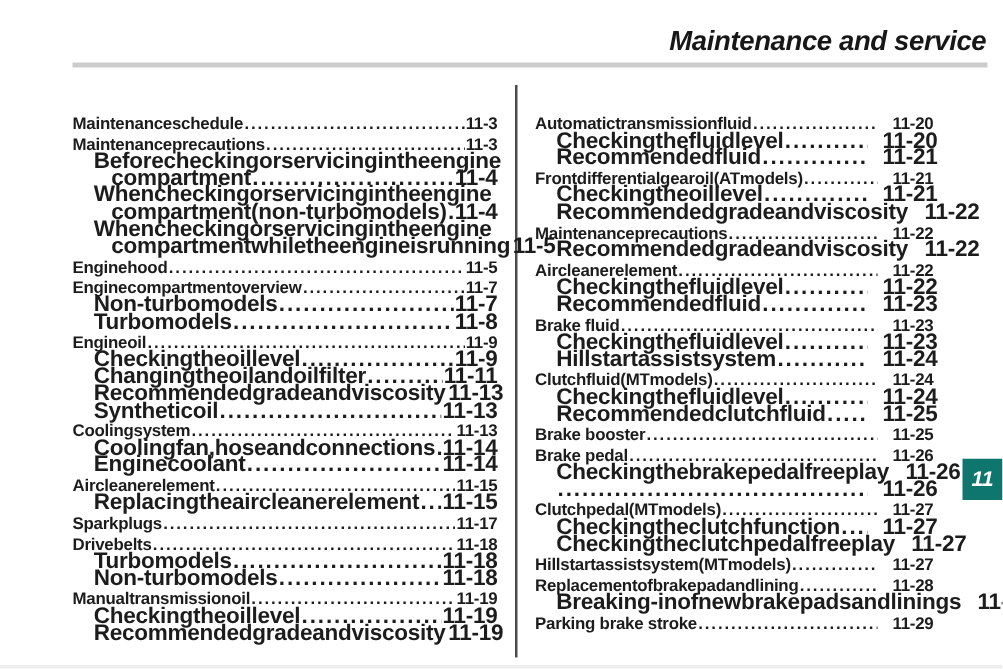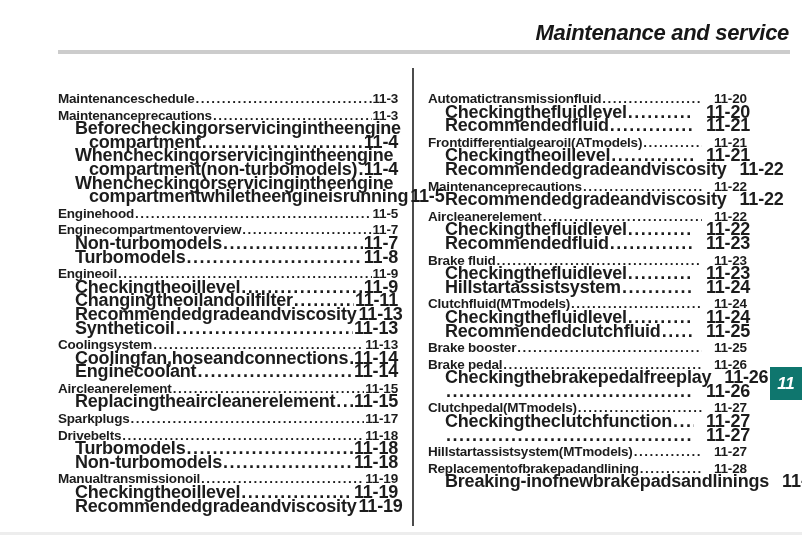--- a/index.html
+++ b/index.html
@@ -451,20 +451,21 @@
     </div>
     <div class="entry lvl2">
       <div class="row">
         <span class="t">Checkingtheclutchfunction</span>
         <span class="dots"></span>
         <span class="pg">11-27</span>
       </div>
     </div>
     <div class="entry lvl2">
       <div class="row">
+        <span class="t">Checkingtheclutchpedalfreeplay</span>
         <span class="dots"></span>
         <span class="pg">11-27</span>
       </div>
     </div>
     <div class="entry lvl1">
       <div class="row">
         <span class="t">Hillstartassistsystem(MTmodels)</span>
         <span class="dots"></span>
         <span class="pg">11-27</span>
       </div>
@@ -474,18 +475,25 @@
         <span class="t">Replacementofbrakepadandlining</span>
         <span class="dots"></span>
         <span class="pg">11-28</span>
       </div>
     </div>
     <div class="entry lvl2">
       <div class="row">
         <span class="t">Breaking-inofnewbrakepadsandlinings</span>
         <span class="dots"></span>
         <span class="pg">11-28</span>
+      </div>
+    </div>
+    <div class="entry lvl1">
+      <div class="row">
+        <span class="t">Parking brake stroke</span>
+        <span class="dots"></span>
+        <span class="pg">11-29</span>
       </div>
     </div>
   </div>
 
 <div class="chapter-tab">11</div>
 <div class="bottom-strip"></div>
 
 </body></html>

